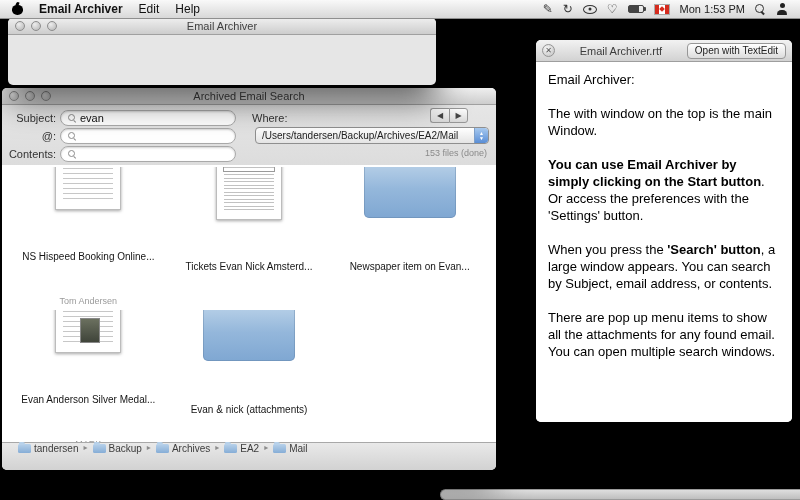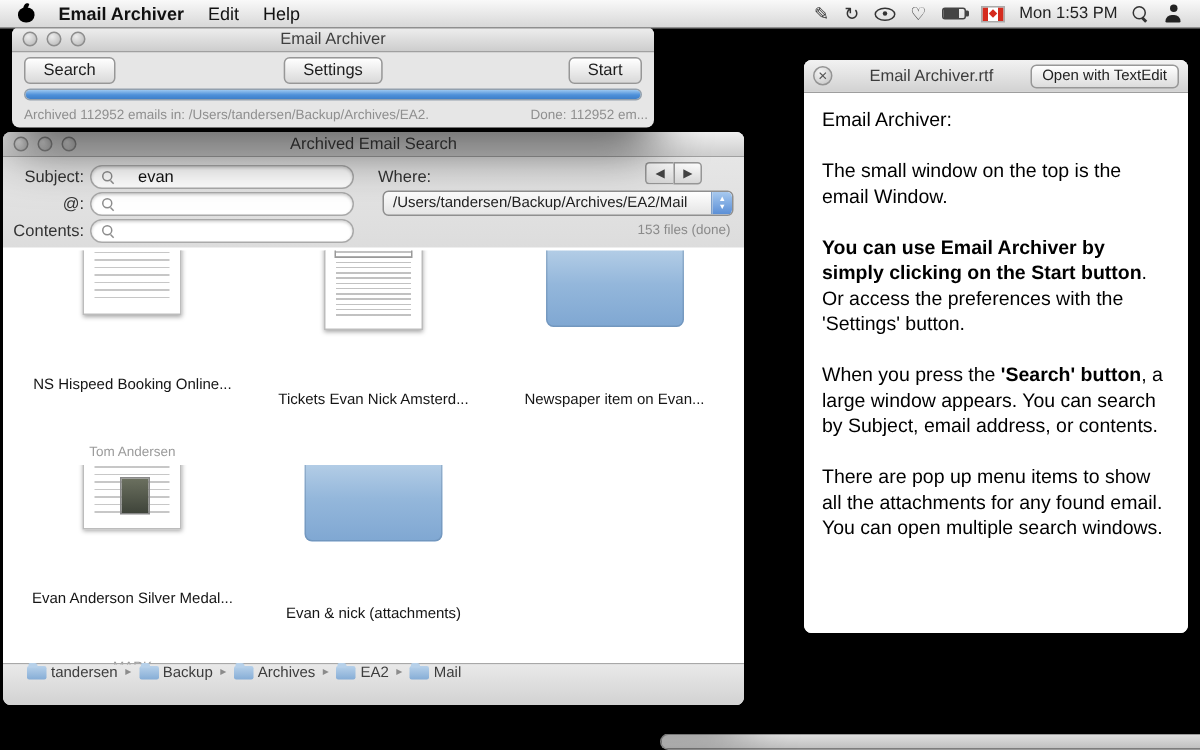--- a/index.html
+++ b/index.html
@@ -73,21 +73,21 @@
   .main-status span{ overflow:hidden; }
 
   
   #search-window{ left:2px; top:88px; width:494px; height:382px; z-index:9; background:#fff;}
   #search-window .form{ position:absolute; top:17px; left:0; right:0; height:64px;
     background:linear-gradient(#e6e6e6,#dcdcdc); border-bottom:1px solid #b3b3b3;}
   .form-label{ position:absolute; font-size:11px; color:#333; text-align:right; width:52px; }
   .search-field{ position:absolute; left:58px; width:176px; height:16px;
     background:#fff; border:1px solid #a9a9a9; border-radius:9px;
     display:flex; align-items:center; padding:0 7px;
-    box-shadow:inset 0 1px 2px rgba(0,0,0,.18);gap:12px;}
+    box-shadow:inset 0 1px 2px rgba(0,0,0,.18);}
   .search-field .sf-mag{ width:8px; height:8px; position:relative; margin-right:4px; flex:none;}
   .search-field .sf-mag::before{ content:""; position:absolute; left:0; top:0; width:5px; height:5px; border:1.3px solid #8d8d8d; border-radius:50%;}
   .search-field .sf-mag::after{ content:""; position:absolute; left:6px; top:6px; width:3px; height:1.3px; background:#8d8d8d; transform:rotate(45deg); transform-origin:0 0;}
   .search-field input{ border:none; outline:none; background:transparent; width:100%;
     font-size:11px; color:#111; font-family:"Liberation Sans", sans-serif; padding:0;}
   .popup{ position:absolute; left:253px; right:7px; top:22px; height:17px;
     border:1px solid #8f8f8f; border-radius:4px; background:linear-gradient(#ffffff,#e4e4e4);
     display:flex; align-items:center; font-size:10px; color:#222; padding-left:6px; overflow:hidden;}
   .popup .pop-text{ white-space:nowrap; overflow:hidden; flex:1;}
   .popup .pop-arrows{ flex:none; width:14px; align-self:stretch;
@@ -187,32 +187,20 @@
 
 <div class="window" id="main-window">
   <div class="titlebar">
     <div class="traffic">
       <span></span>
       <span></span>
       <span></span>
     </div>
     <span>Email Archiver</span>
   </div>
-  <div class="content">
-    <button class="aqua-btn" id="btn-search">Search</button>
-    <button class="aqua-btn" id="btn-settings">Settings</button>
-    <button class="aqua-btn" id="btn-start">Start</button>
-    <div class="progress-track">
-      <div class="progress-fill" style="width: 100%;"></div>
-    </div>
-    <div class="main-status">
-      <span>Archived 112952 emails in: /Users/tandersen/Backup/Archives/EA2.</span>
-      <span>Done: 112952 em...</span>
-    </div>
-  </div>
 </div>
 
 <div class="window" id="search-window">
   <div class="titlebar">
     <div class="traffic">
       <span></span>
       <span></span>
       <span></span>
     </div>
     <span>Archived Email Search</span>
@@ -322,21 +310,21 @@
 
 <div class="window" id="ql-window">
   <div class="ql-titlebar">
     <button class="ql-close">✕</button>
     <span class="ql-title">Email Archiver.rtf</span>
     <button class="ql-open-btn">Open with TextEdit</button>
   </div>
   <div class="rtf-content">
       <div class="para"><span>Email Archiver:</span></div>
       <div class="para"></div>
-      <div class="para"><span>The small window on the top is the email Window.</span></div>
+      <div class="para"><span>The with window on the top is the main Window.</span></div>
       <div class="para"></div>
       <div class="para"><b>You can use Email Archiver by simply clicking on the Start button</b><span>. Or access the preferences with the 'Settings' button.</span></div>
       <div class="para"></div>
       <div class="para"><span>When you press the </span><b>'Search' button</b><span>, a large window appears. You can search by Subject,  email address, or contents.</span></div>
       <div class="para"></div>
       <div class="para"><span>There are pop up menu items to show all the attachments for any found email. You can open multiple search windows.</span></div>
     </div>
 </div>
 
 <div class="hscrollbar"></div>

